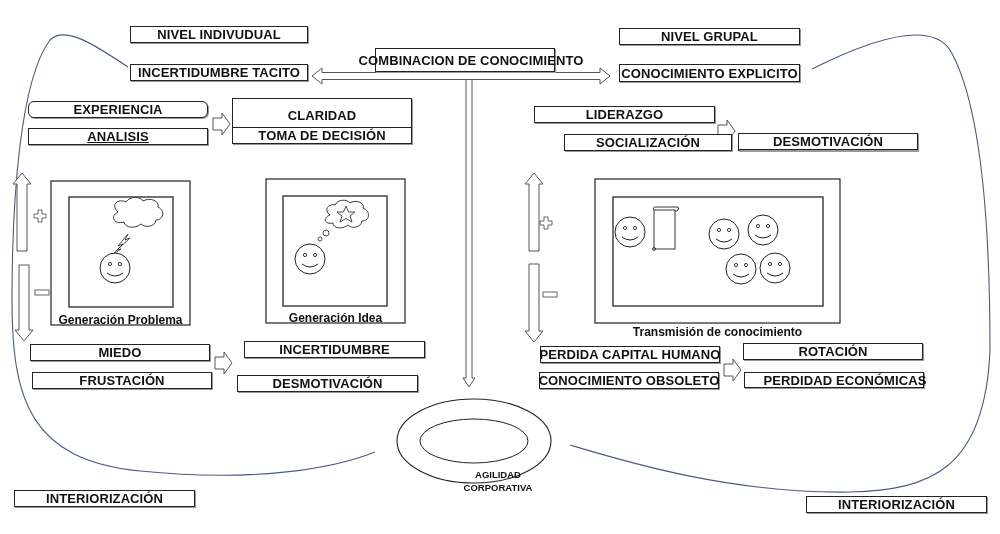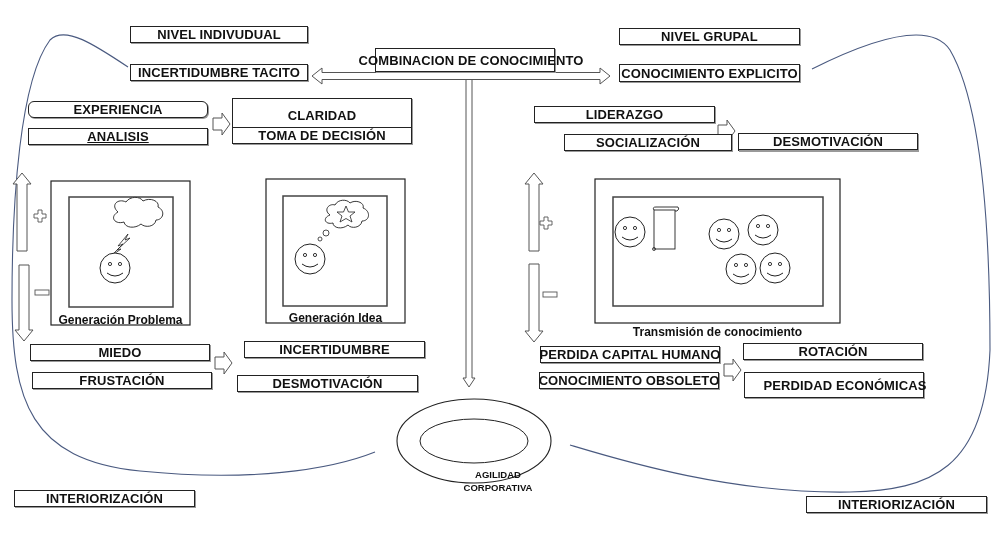--- a/index.html
+++ b/index.html
@@ -147,21 +147,21 @@
 <div class="caption" style="left:595px;top:325px;width:245px;">Transmisión de conocimiento</div>
 <div class="box" style="left:540px;top:346px;width:180px;height:17px;">
   <span>PERDIDA CAPITAL HUMANO</span>
 </div>
 <div class="box" style="left:539px;top:372px;width:180px;height:17px;">
   <span>CONOCIMIENTO OBSOLETO</span>
 </div>
 <div class="box" style="left:743px;top:343px;width:180px;height:17px;">
   <span>ROTACIÓN</span>
 </div>
-<div class="box" style="left:744px;top:372px;width:180px;height:26px;padding-left:22px;">
+<div class="box" style="left:744px;top:372px;width:180px;height:16px;padding-left:22px;">
   <span>PERDIDAD ECONÓMICAS</span>
 </div>
 <div class="box" style="left:806px;top:496px;width:181px;height:17px;">
   <span>INTERIORIZACIÓN</span>
 </div>
 
 <div class="ellipse-text" style="left:444px;top:428px;width:108px;margin-top:40px;">
   <div>AGILIDAD</div>
   <div>CORPORATIVA</div>
 </div>

